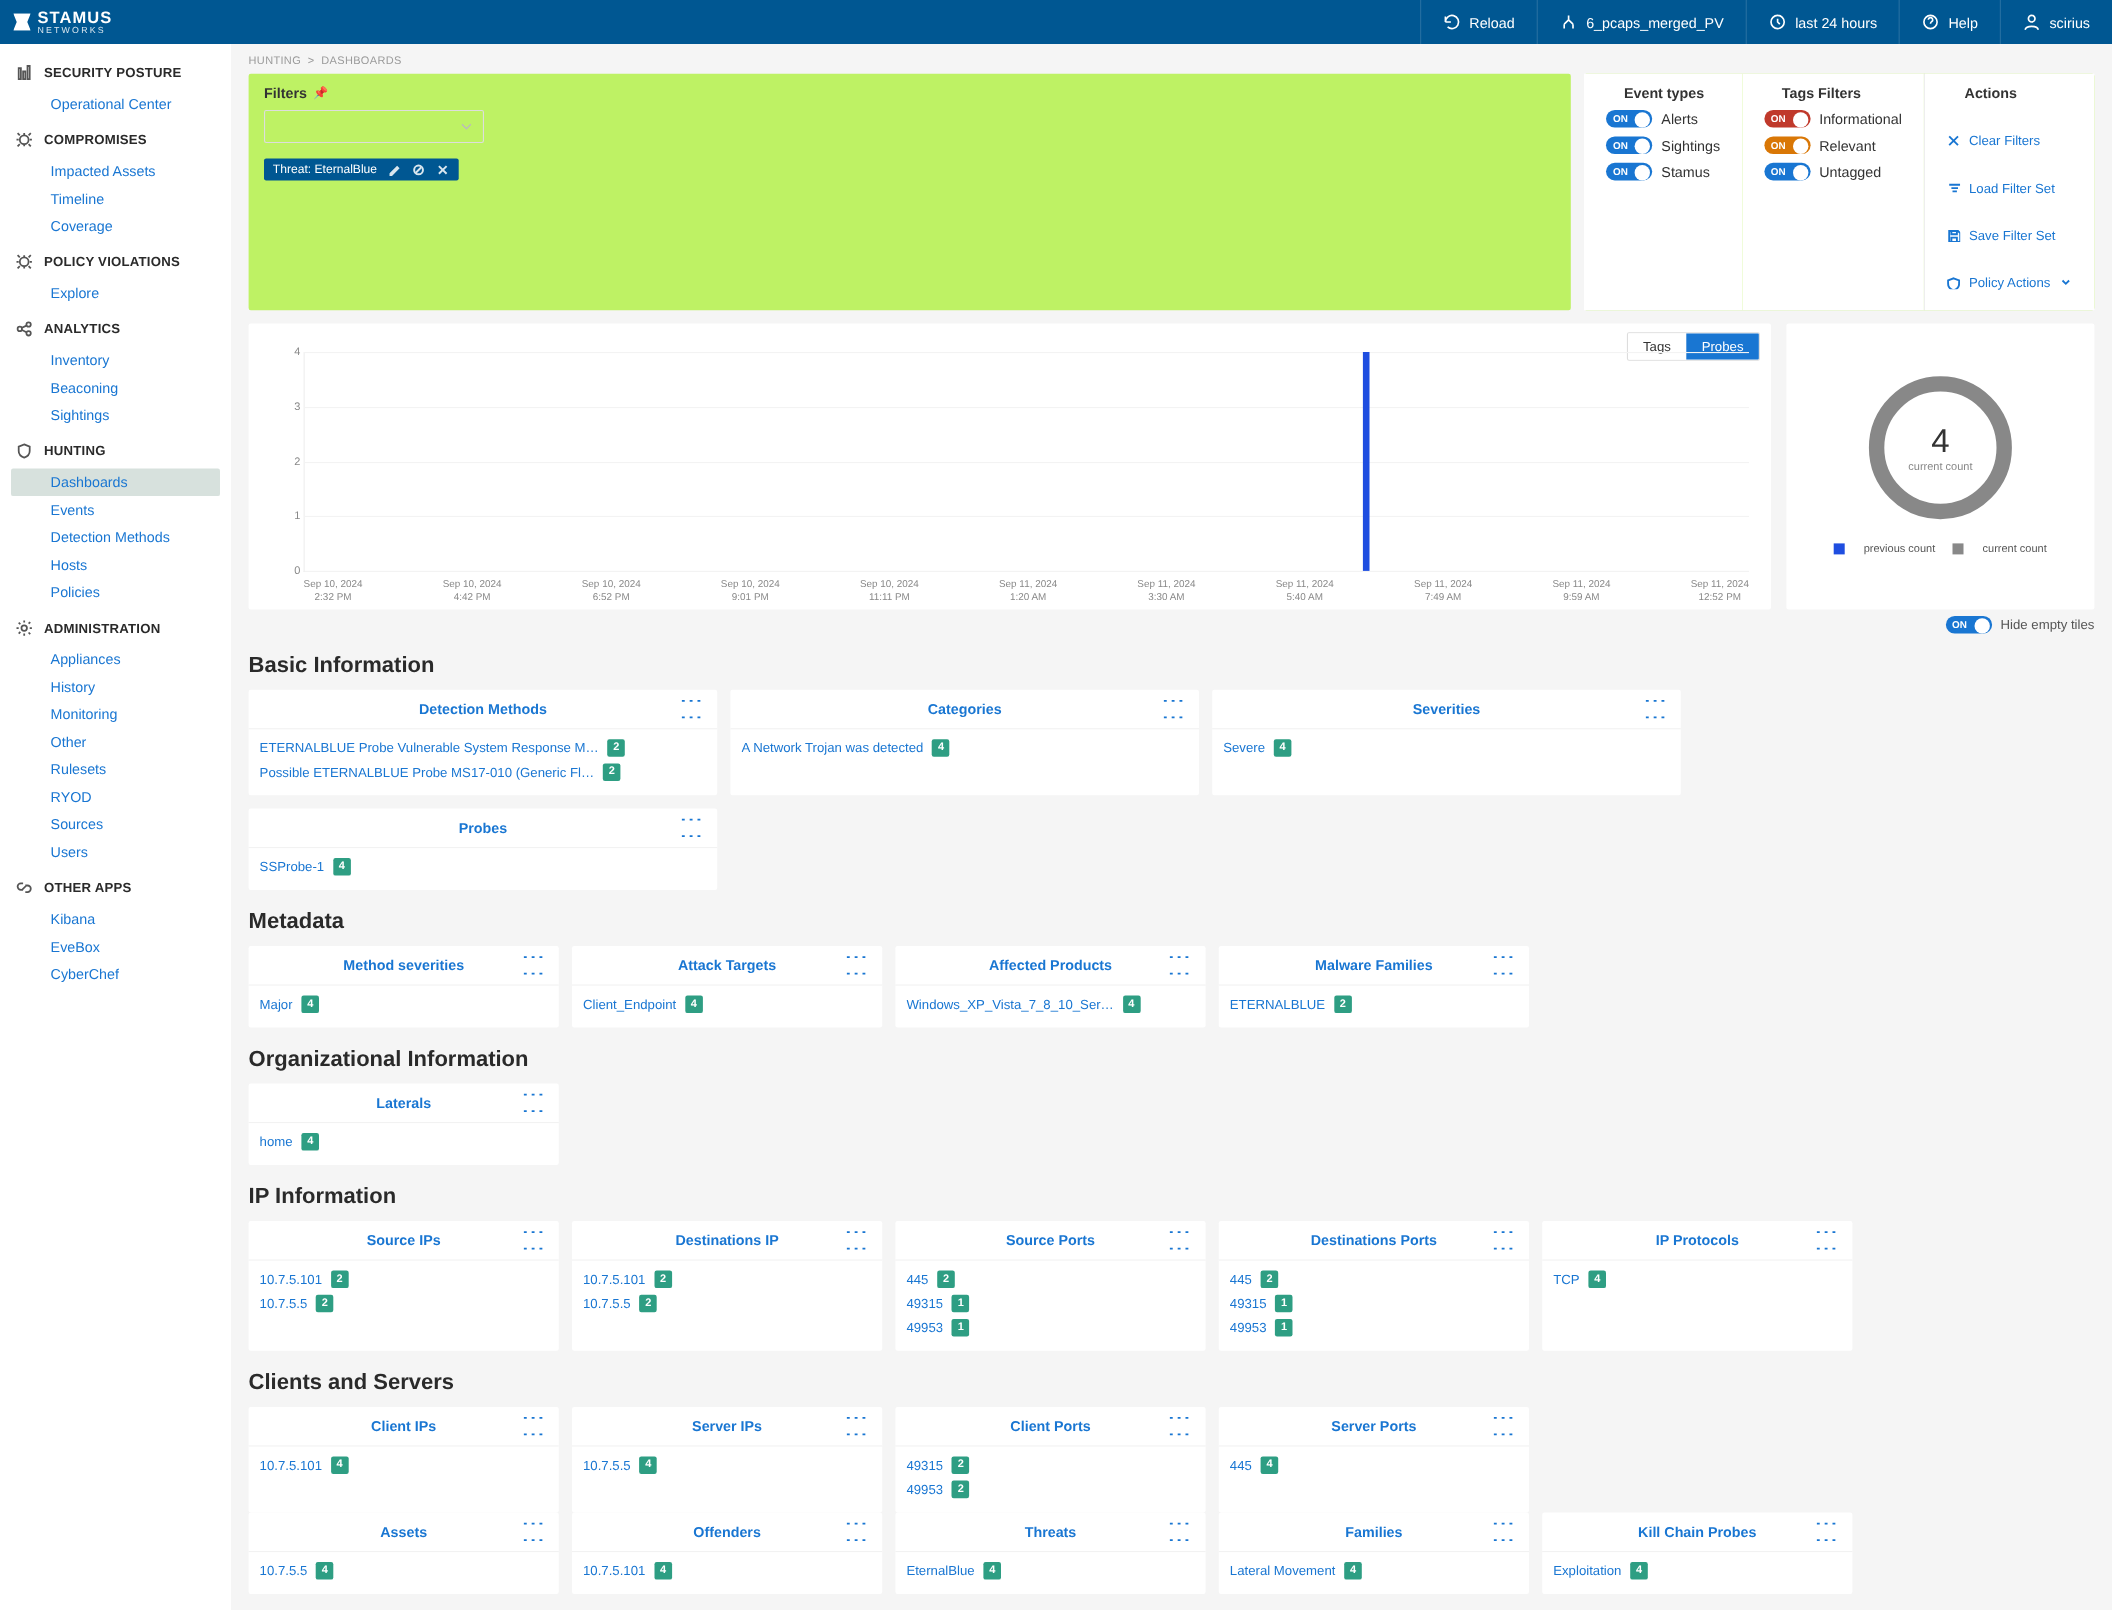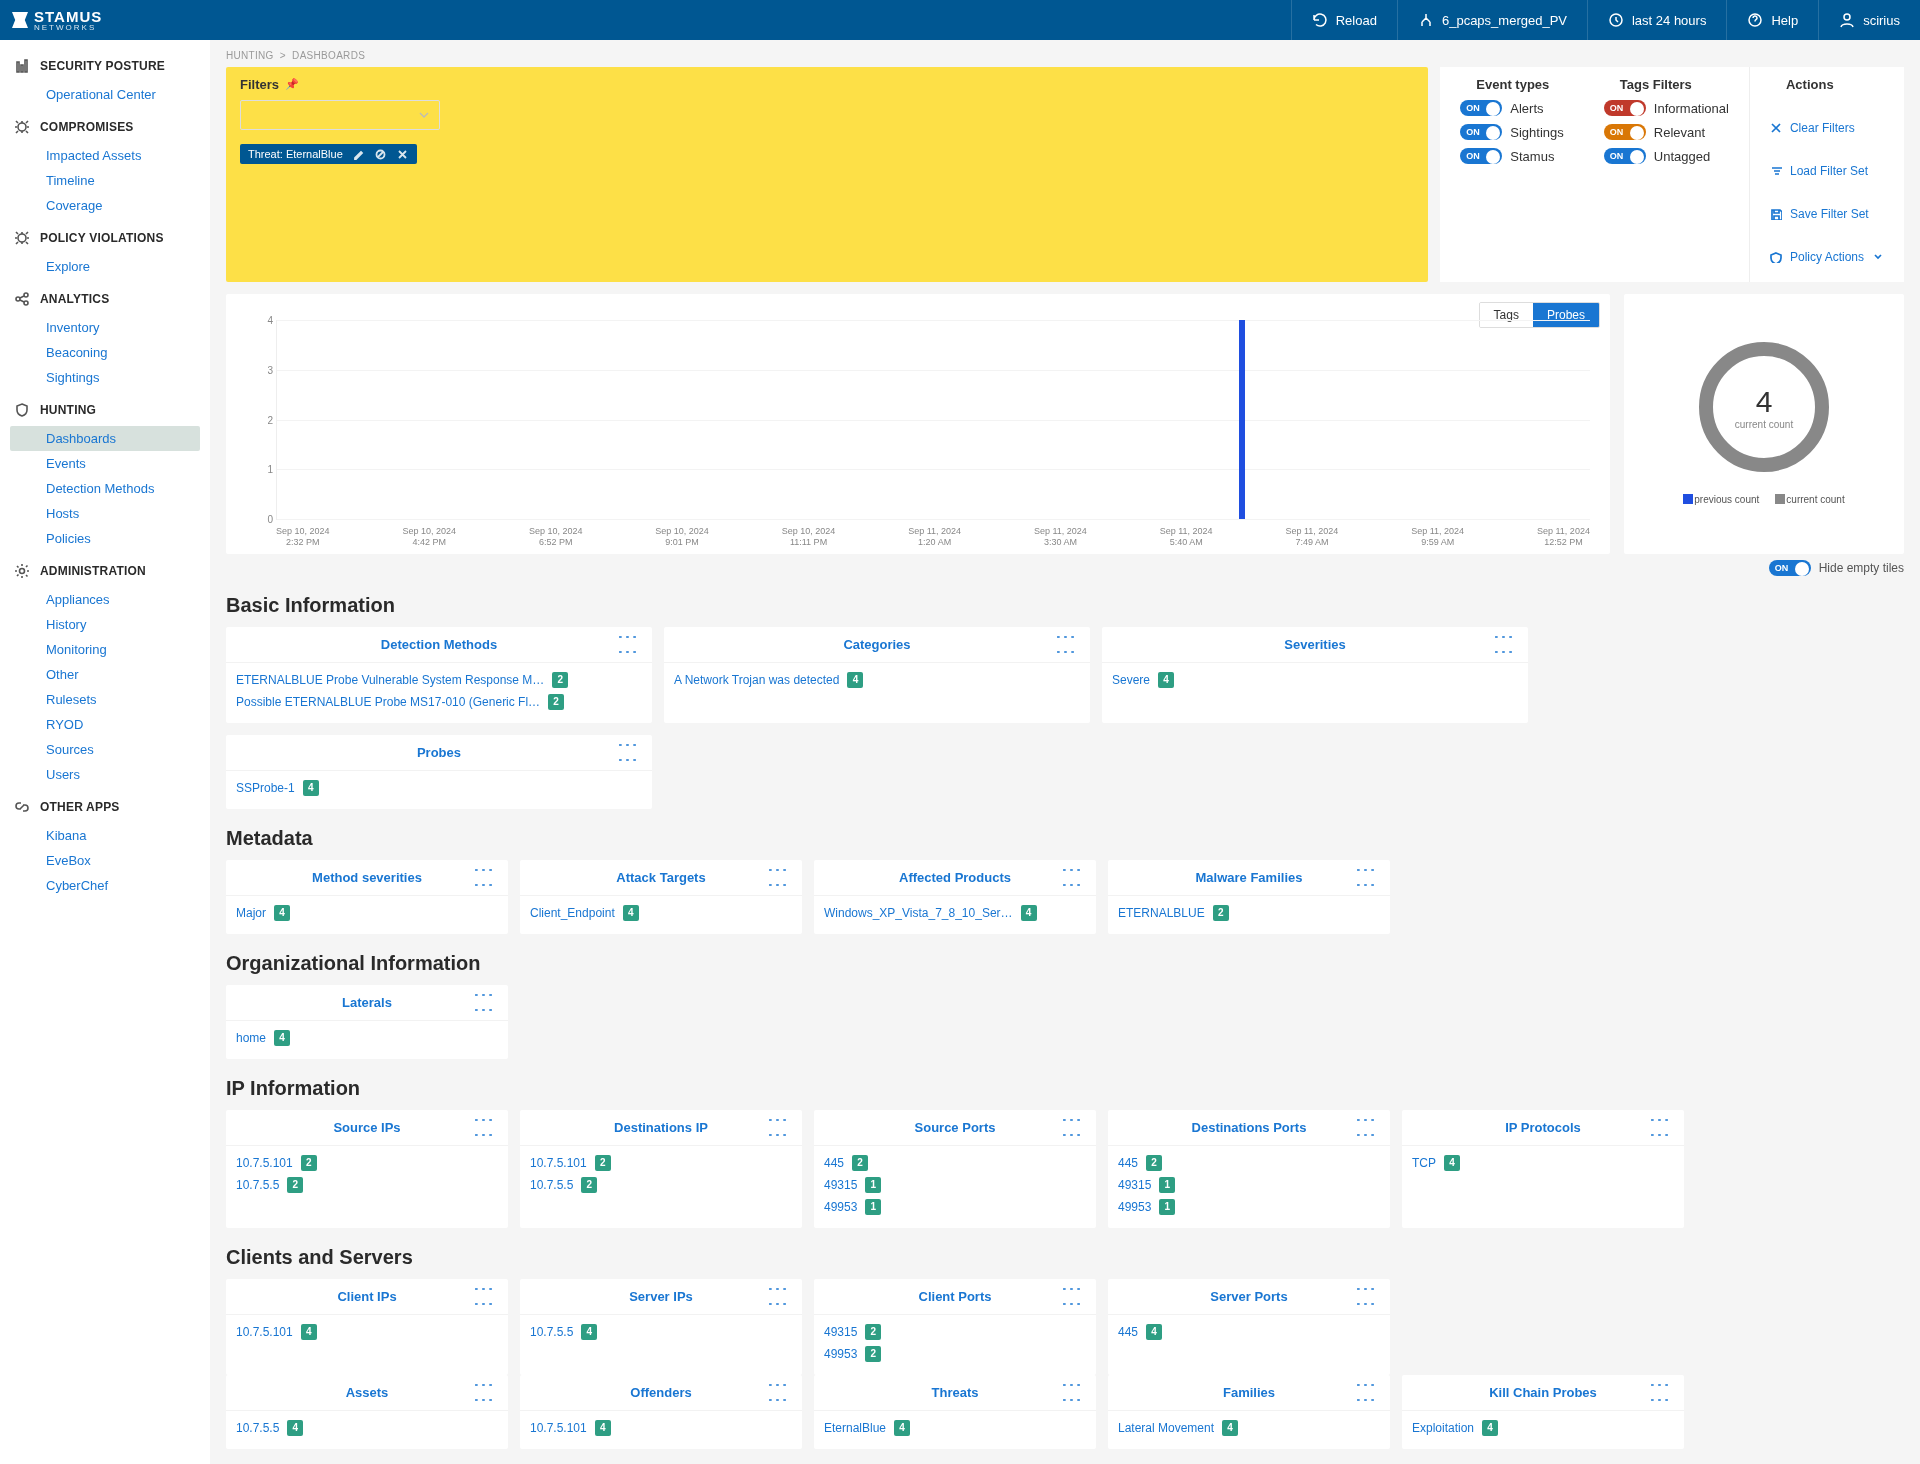--- a/index.html
+++ b/index.html
@@ -25,21 +25,21 @@
   .nav-head { display:flex;align-items:center;gap:10px;padding:8px 10px;font-weight:700;font-size:12px;color:#2a2a2a;text-transform:uppercase;letter-spacing:.2px;cursor:pointer; }
   .nav-head svg { width:16px;height:16px;stroke:#555;fill:none;stroke-width:1.6; }
   .nav-item { padding:5px 10px 5px 36px;color:#1976d2;font-size:13px;cursor:pointer;border-radius:2px;margin:0 6px; }
   .nav-item.active { background:#d7e1dd;color:#1976d2; }
 
   
   .crumbs { font-size:10px;color:#9a9a9a;letter-spacing:.3px;padding:10px 0 6px; }
 
   
   .toprow { display:flex;gap:12px;align-items:stretch; }
-  .panel { background:#fde047;border-radius:2px; }
+  .panel { background:#bef264;border-radius:2px; }
   .filters-panel { flex:1;padding:10px 14px; }
   .filters-title { font-size:13px;font-weight:600;display:flex;align-items:center;gap:6px;color:#333;margin-bottom:8px; }
   .filters-title .pin { color:#1976d2;font-size:11px; }
   .select-box { width:200px;height:30px;border:1px solid #ddd;border-radius:2px;display:flex;align-items:center;justify-content:flex-end;padding:0 10px;color:#bbb;margin-bottom:14px;cursor:pointer; }
   .chip { display:inline-flex;align-items:center;background:#005792;color:#fff;font-size:11px;padding:4px 8px;border-radius:2px;gap:10px;text-align:right; }
   .chip .cbtn { width:12px;height:12px;display:inline-flex;align-items:center;justify-content:center;cursor:pointer;opacity:.85; }
   .chip svg { width:11px;height:11px;stroke:#fff;fill:none;stroke-width:1.8; }
 
   .col { padding:10px 20px;background:#fff; }
   .col h4 { font-size:13px;font-weight:600;color:#333;margin-bottom:8px;margin-left:16px; }
@@ -63,21 +63,21 @@
   .ylab { position:absolute;left:-18px;font-size:10px;color:#888;transform:translateY(-50%); width:14px; text-align:right; }
   .bar { position:absolute;bottom:0;width:6px;background:#1f4ee0;transform:translateX(-50%); }
   .xticks { display:flex;margin:6px 10px 0 40px;justify-content:space-between; }
   .xt { font-size:9px;color:#888;text-align:center;line-height:1.2;white-space:nowrap; }
 
   .chart-side { width:280px;background:#fff;border-radius:2px;display:flex;flex-direction:column;align-items:center;justify-content:center; }
   .donut { width:130px;height:130px;border-radius:50%;border:14px solid #888;display:flex;flex-direction:column;align-items:center;justify-content:center; }
   .donut .num { font-size:30px;font-weight:400;color:#333; }
   .donut .lab { font-size:10px;color:#888; }
   .legend { display:flex;gap:16px;margin-top:22px;font-size:10px;color:#555; }
-  .legend span { display:flex;align-items:flex-start;gap:1px; }
+  .legend span { display:flex;align-items:flex-start;gap:17px; }
   .sw { width:10px;height:10px;display:inline-block; }
 
   .hide-empty { text-align:right;margin-top:6px;font-size:12px;color:#555;display:flex;justify-content:flex-end;align-items:center;gap:8px; }
 
   
   h2.section { font-size:20px;font-weight:700;color:#2a2a2a;margin:18px 0 10px; }
   .tilerow { display:flex;gap:12px;flex-wrap:wrap; }
   .tile { background:#fff;border-radius:2px;width:282px; }
   .tile.wide { width:426px; }
   .tile-head { display:flex;align-items:center;justify-content:center;position:relative;padding:10px 10px;border-bottom:1px solid #f2f2f2; }

